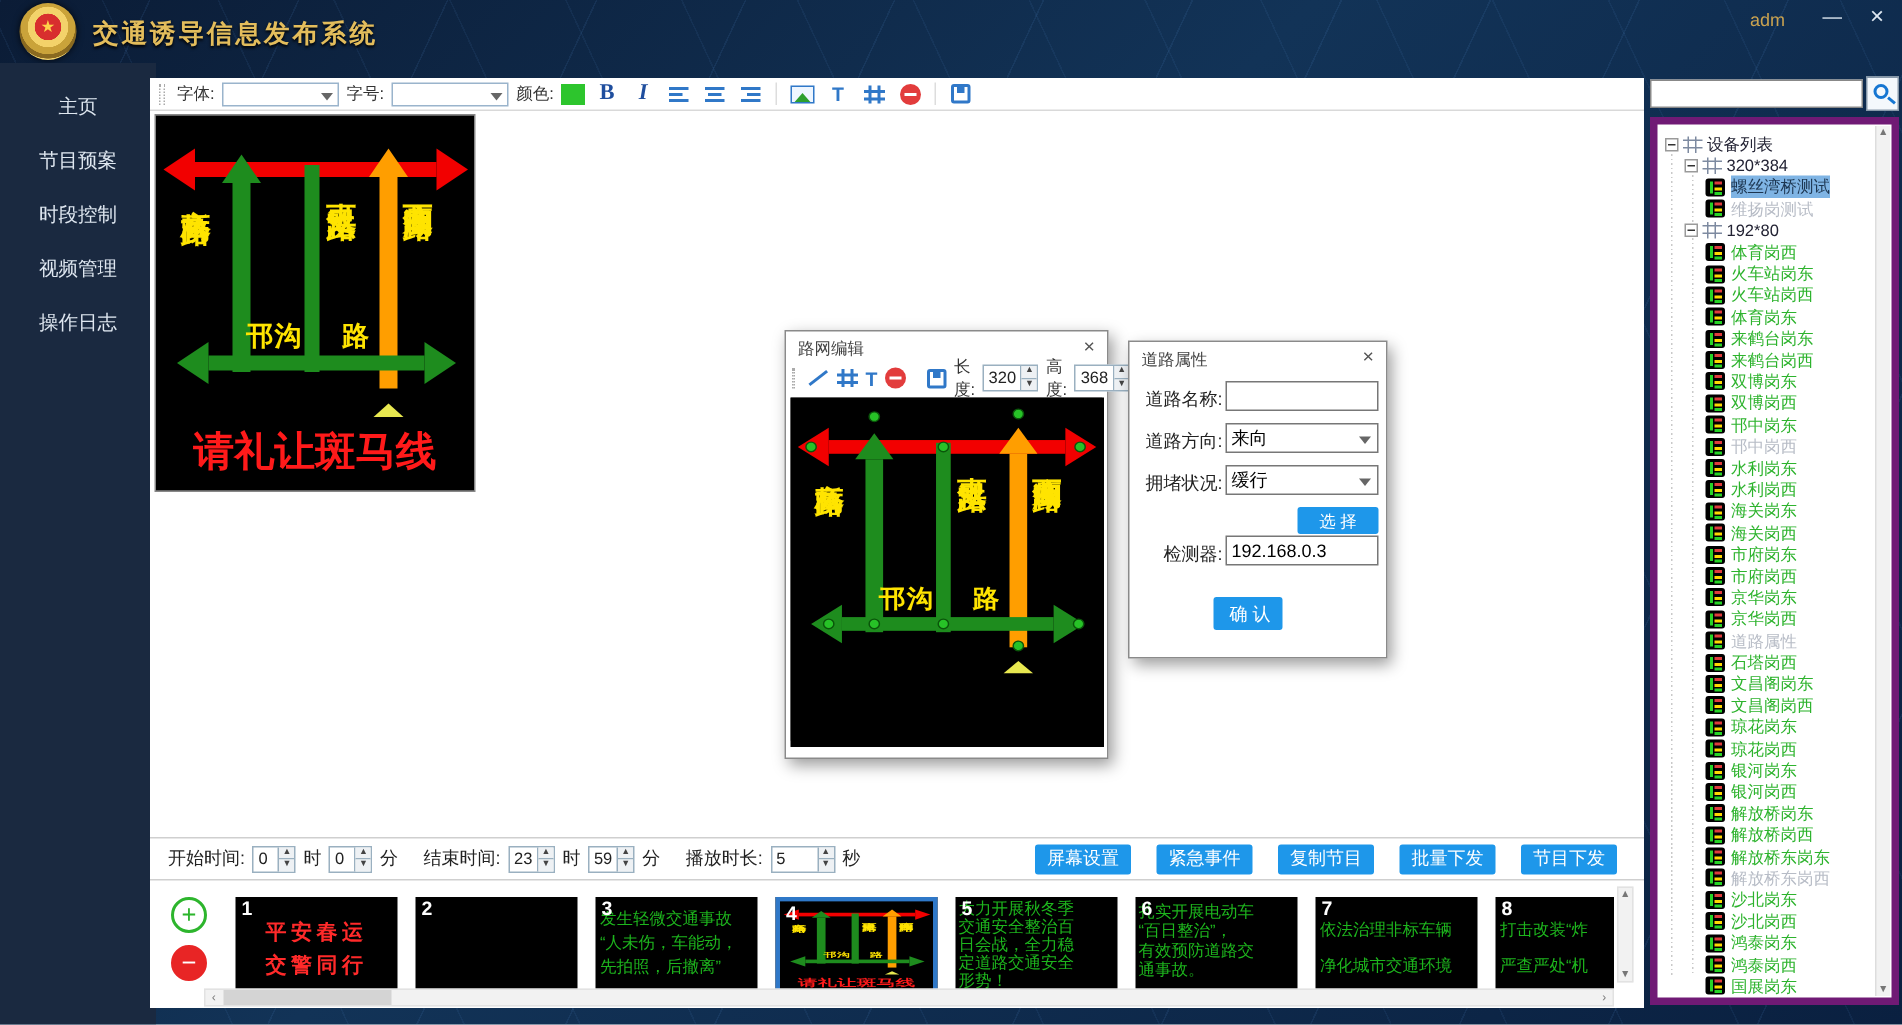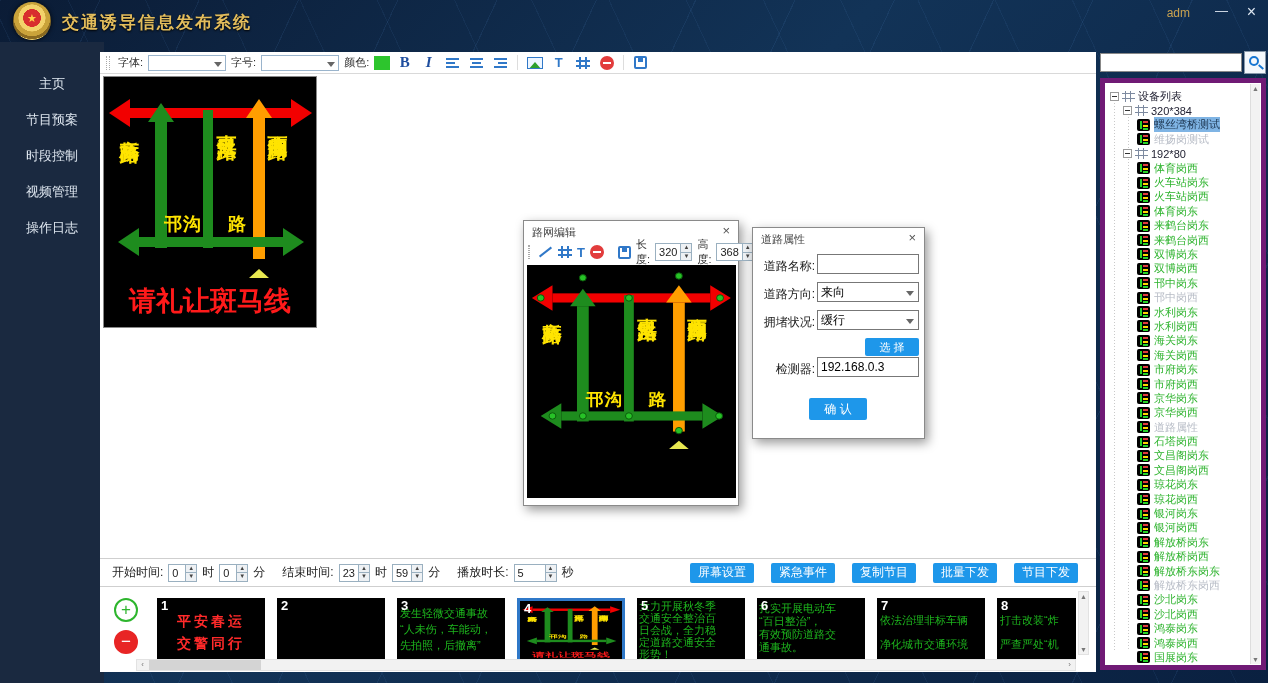--- a/index.html
+++ b/index.html
@@ -12,21 +12,21 @@
   .titlebar{position:absolute;left:0;top:0;width:1268px;height:42px;}
   .badge{position:absolute;left:13px;top:2px;width:38px;height:38px;border-radius:50%;
     background:radial-gradient(circle at 50% 42%,#d82e2e 0 30%,#f3d26a 31% 46%,#caa33a 47% 62%,#8a6a20 63% 72%,#f3d26a 73% 100%);
     box-shadow:0 0 5px rgba(0,0,0,.8);}
   .badge::after{content:"★";position:absolute;left:50%;top:42%;transform:translate(-50%,-50%);color:#ffd24a;font-size:11px;}
   .app-title{position:absolute;left:62px;top:11px;font-size:17px;font-weight:bold;color:#e3bd5c;letter-spacing:2px;text-shadow:0 1px 2px #000;}
   .user{position:absolute;right:78px;top:6px;color:#c9a250;font-size:12px;}
   .win-min{position:absolute;right:40px;top:3px;color:#dfe8f2;font-size:13px;}
   .win-close{position:absolute;right:12px;top:3px;color:#dfe8f2;font-size:16px;}
   
-  .sidebar{position:absolute;left:0;top:42px;width:104px;height:641px;background:#1a2940;padding-top:24px;}
+  .sidebar{position:absolute;left:0;top:42px;width:104px;height:641px;background:#1a2940;padding-top:11px;}
   .side-item{height:36px;line-height:36px;text-align:center;color:#dfe7f0;font-size:13px;}
   .side-item.active{background:#12a38c;color:#fff;}
   
   .main{position:absolute;left:100px;top:52px;width:996px;height:620px;background:#fff;padding-left:12px;}
   .tb{position:absolute;left:0;top:0;width:996px;height:22px;background:#fff;border-bottom:1px solid #d9d9d9;display:flex;align-items:center;padding-left:6px;gap:5px;font-size:11px;color:#333;}
   .grip{width:4px;height:14px;border-left:1px dotted #aaa;border-right:1px dotted #aaa;margin-right:3px;}
   .dd{position:relative;width:78px;height:16px;border:1px solid #9ab4cc;background:#fff;}
   .dd::after{content:"";position:absolute;right:3px;top:6px;border:4px solid transparent;border-top:5px solid #666;}
   .swatch{width:16px;height:14px;background:#2dc52d;display:inline-block;}
   .ib{display:inline-flex;align-items:center;justify-content:center;width:19px;height:18px;color:#1f4e9e;font-weight:bold;}
@@ -89,21 +89,21 @@
   .spin .sb{display:flex;flex-direction:column;border-left:1px solid #9ab0c0;width:11px;}
   .spin .sb i{flex:1;font-style:normal;font-size:6px;line-height:7px;text-align:center;color:#444;background:#eef1f4;}
   .spin .sb i:first-child{border-bottom:1px solid #9ab0c0;}
   .dlg-prop{left:652px;top:153px;width:173px;height:212px;}
   .plabel{position:absolute;left:2px;width:60px;text-align:right;font-size:12px;color:#222;}
   .pinput{position:absolute;left:64px;width:102px;height:20px;border:1px solid #777;font-size:12px;padding:0 3px;background:#fff;font-family:inherit;}
   .pselect{position:absolute;left:64px;width:102px;height:20px;border:1px solid #777;font-size:12px;line-height:18px;padding:0 3px;background:#fff;}
   .pselect::after{content:"";position:absolute;right:4px;top:8px;border:4px solid transparent;border-top:5px solid #666;}
   .bbtn{background:#1e97ea;color:#fff;border:none;font-size:12px;height:20px;padding:0 8px;border-radius:2px;font-family:inherit;}
   .sel-btn{position:absolute;left:112px;top:110px;width:54px;height:18px;font-size:11px;padding:0;}
-  .ok-btn{position:absolute;left:56px;top:170px;width:58px;height:22px;}
+  .ok-btn{position:absolute;left:56px;top:170px;width:46px;height:22px;text-align:right;}
   
   .schedule{position:absolute;left:0;top:506px;width:996px;height:28px;border-top:1px solid #cfcfcf;background:#fff;display:flex;align-items:center;padding-left:12px;gap:5px;font-size:12px;color:#222;}
   .gap{margin-left:12px;}
   .sched-btns{margin-left:auto;margin-right:18px;display:flex;gap:17px;}
   
   .playlist{position:absolute;left:0;top:534px;width:996px;height:86px;border-top:1px solid #cfcfcf;background:#fff;}
   .round-btn{position:absolute;left:14px;width:24px;height:24px;border-radius:50%;text-align:center;font-size:17px;line-height:20px;}
   .add-btn{top:11px;border:2px solid #2db52d;color:#2db52d;background:#fff;}
   .del-btn{top:43px;border:2px solid #e82525;color:#fff;background:#e82525;}
   .thumbs{position:absolute;left:0;top:0;width:976px;height:86px;overflow:hidden;}

